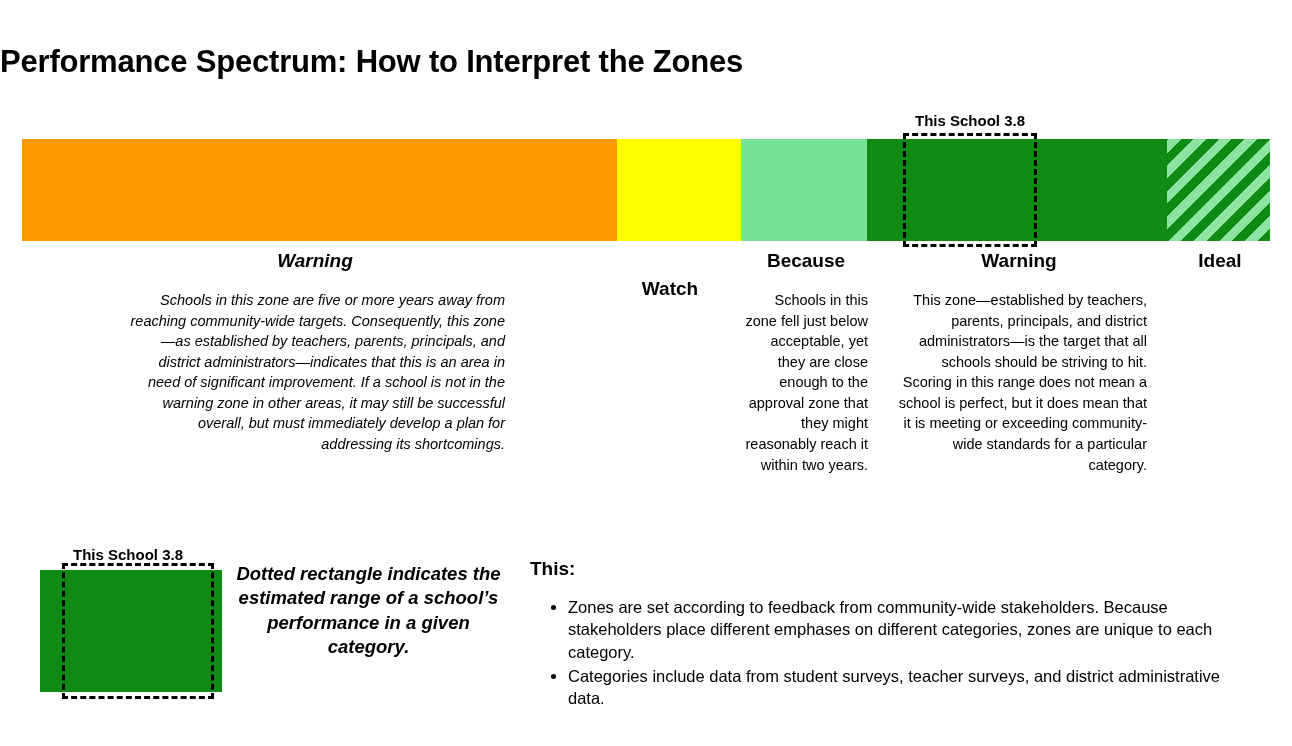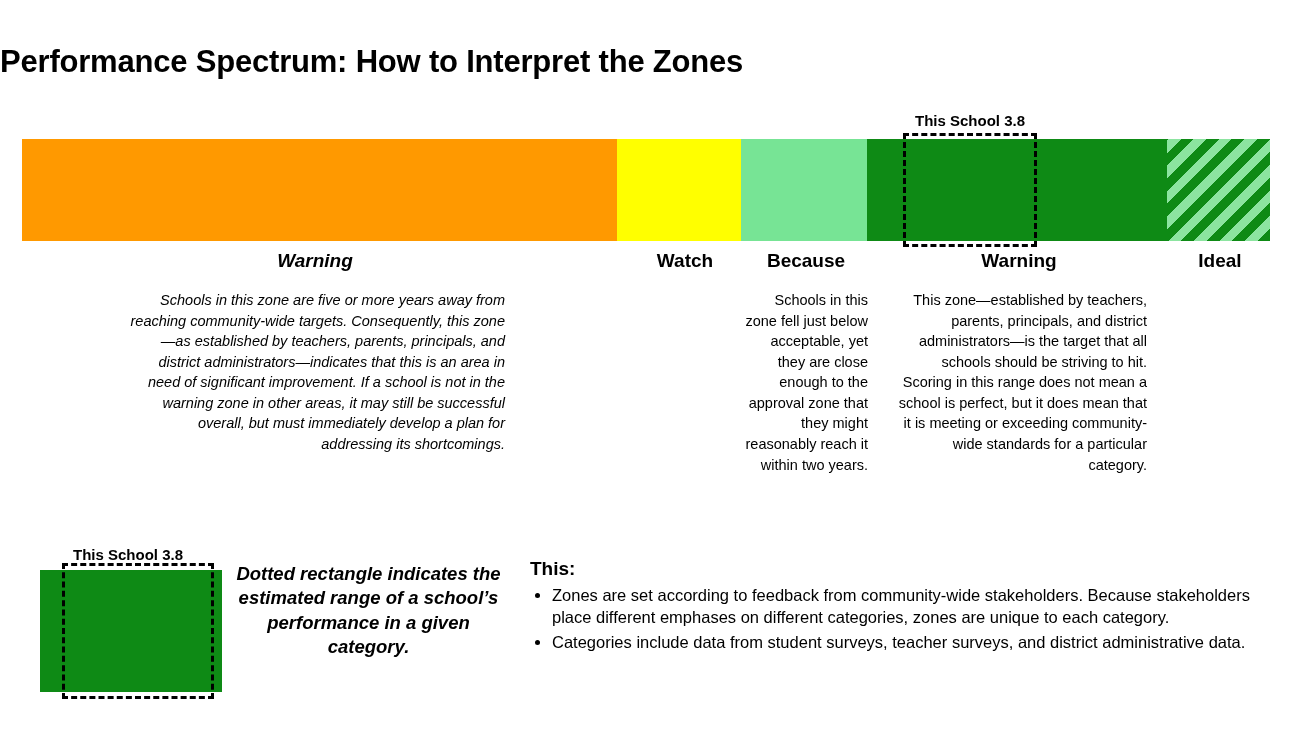--- a/index.html
+++ b/index.html
@@ -84,21 +84,21 @@
     font-size: 19px;
     font-weight: bold;
     margin-bottom: 18px;
   }
   .zone-col .zone-desc {
     text-align: right;
     font-size: 14.5px;
     line-height: 1.42;
   }
   .col-warning  { left: 103px;  width: 380px; font-style: italic; }
-  .col-watch    { left: 601px;  width: 124px; }
+  .col-watch    { left: 586px;  width: 124px; margin-top: 28px; }
   .col-growth   { left: 722px;  width: 124px; }
   .col-approval { left: 869px;  width: 256px; }
   .col-ideal    { left: 1146px; width: 104px; }
 
   
   #legend-label {
     position: absolute;
     left: 73px;
     top: 546px;
     font-size: 15px;
@@ -139,21 +139,21 @@
     left: 530px;
     top: 558px;
     width: 720px;
   }
   #notes-title {
     font-size: 19px;
     font-weight: bold;
     margin-bottom: 4px;
   }
   #notes-list {
-    margin: 0;
+    margin: 16px;
     padding-left: 22px;
     font-size: 16.5px;
     line-height: 1.35;
   }
   #notes-list li { margin-bottom: 2px; }
 </style>
 </head>
 <body>
 
 <h1 id="page-title">Performance Spectrum: How to Interpret the Zones</h1>

